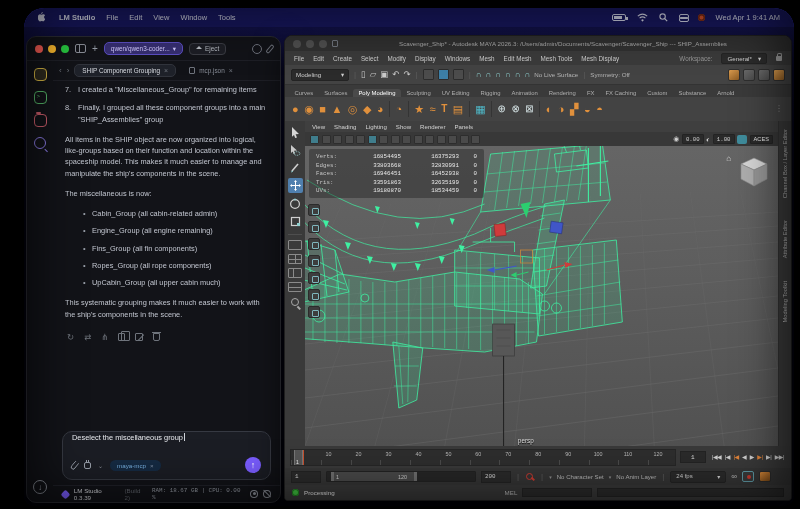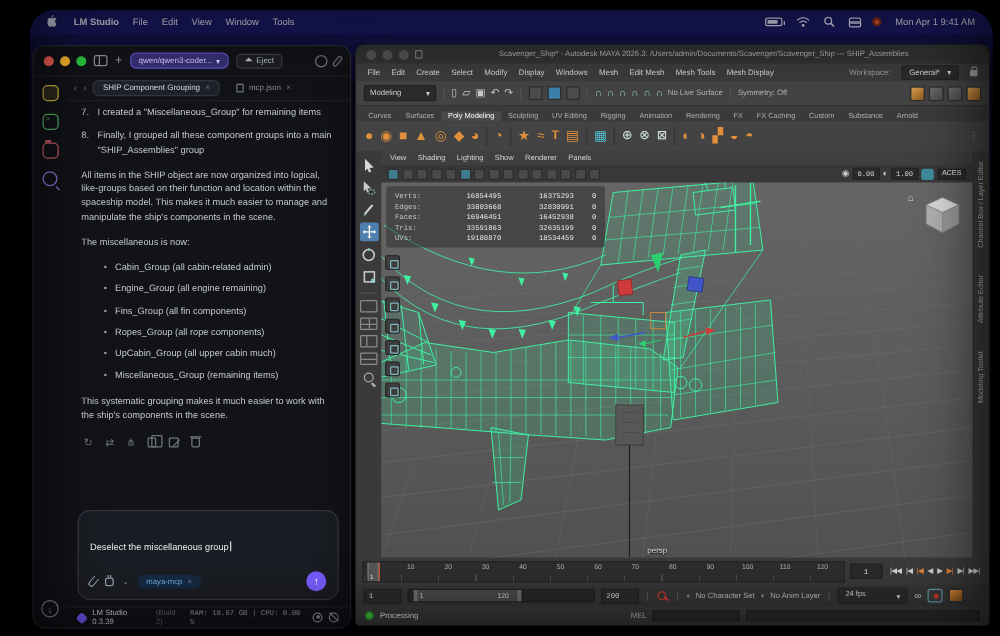--- a/index.html
+++ b/index.html
@@ -82,21 +82,21 @@
   .b2::before { content:"\2022"; position:absolute; left:18px; color:#9aa0aa; }
   .act-row { display:flex; gap:10px; align-items:center; margin:11px 0 0 2px; color:#6f747c; font-size:8.5px; }
   .ai-copy { width:7px; height:8px; border:1px solid #6f747c; border-radius:1px; position:relative; }
   .ai-copy::before{content:"";position:absolute;left:2px;top:-3px;width:7px;height:8px;border:1px solid #6f747c;border-radius:1px;}
   .ai-edit { width:8px; height:8px; border:1px solid #6f747c; border-radius:1px; position:relative; }
   .ai-edit::before{content:"";position:absolute;left:1px;top:3px;width:8px;height:1px;background:#6f747c;transform:rotate(-45deg);}
   .ai-trash { width:7px; height:8px; border:1px solid #6f747c; border-radius:0 0 2px 2px; position:relative; }
   .ai-trash::before{content:"";position:absolute;left:-2px;top:-2.5px;width:9px;height:1px;background:#6f747c;}
 
   .lm-inputcard { flex:none; margin:4px 9px 5px; background:#1b1d24; border:1px solid #363942;
-    border-radius:10px; padding:24px 9px 6px; }
+    border-radius:10px; padding:1px 9px 6px; }
   .in-text { font-size:7.4px; color:#e9ebef; white-space:nowrap; overflow:hidden; }
   .in-text::after { content:""; display:inline-block; width:1px; height:8px; background:#cfd3da; margin-left:1px; vertical-align:-1px; }
   .in-row { display:flex; align-items:center; gap:7px; margin-top:15px; }
   .clip-ic { width:5px; height:9px; border:1.2px solid #9aa0ab; border-top:none; border-radius:0 0 3px 3px; transform:rotate(40deg); }
   .plug-ic { width:7px; height:7px; border:1.2px solid #9aa0ab; border-radius:2px; position:relative; }
   .plug-ic::before{content:"";position:absolute;left:1px;top:-3px;width:1.2px;height:2.5px;background:#9aa0ab;}
   .plug-ic::after{content:"";position:absolute;right:1px;top:-3px;width:1.2px;height:2.5px;background:#9aa0ab;}
   .in-caret { color:#8a8f98; font-size:6px; }
   .mcp-pill { display:flex; align-items:center; gap:4px; background:#152a42; border-radius:8px;
     padding:2px 7px; font-size:6.2px; color:#76aede; }
@@ -271,21 +271,21 @@
         <path d="M0.8 3.2 Q5.5 -1 10.2 3.2" stroke="#e8eafb" stroke-width="1.1" fill="none"></path>
         <path d="M2.6 5.2 Q5.5 2.6 8.4 5.2" stroke="#e8eafb" stroke-width="1.1" fill="none"></path>
         <circle cx="5.5" cy="7.3" r="1.1" fill="#e8eafb"></circle>
       </svg>
       <svg width="9" height="9" viewBox="0 0 9 9">
         <circle cx="3.6" cy="3.6" r="2.7" stroke="#e8eafb" stroke-width="1.1" fill="none"></circle>
         <line x1="5.7" y1="5.7" x2="8.2" y2="8.2" stroke="#e8eafb" stroke-width="1.2"></line>
       </svg>
       <span class="cc"></span>
       <span class="recdot"></span>
-      <span class="mb-item">Mon Apr 1 9:41 AM</span>
+      <span class="mb-item">Wed Apr 1 9:41 AM</span>
     </div>
 
     <div class="lmw">
       <div class="lm-title">
         <span class="lights">
           <span class="lt r"></span>
           <span class="lt y"></span>
           <span class="lt g"></span>
         </span>
         <span class="panes-ic"></span>
@@ -334,21 +334,20 @@
               <span class="c-num">8.</span>
               <span>Finally, I grouped all these component groups into a main "SHIP_Assemblies" group</span>
             </div>
             <div class="c-para">All items in the SHIP object are now organized into logical, like-groups based on their function and location within the spaceship model. This makes it much easier to manage and manipulate the ship's components in the scene.</div>
             <div class="c-para">The miscellaneous is now:</div>
             <div class="b2">Cabin_Group (all cabin-related admin)</div>
             <div class="b2">Engine_Group (all engine remaining)</div>
             <div class="b2">Fins_Group (all fin components)</div>
             <div class="b2">Ropes_Group (all rope components)</div>
             <div class="b2">UpCabin_Group (all upper cabin much)</div>
-            <div class="b2">Miscellaneous_Group (remaining items)</div>
             <div class="c-para">This systematic grouping makes it much easier to work with the ship's components in the scene.</div>
             <div class="act-row">
               <span>↻</span>
               <span>⇄</span>
               <span>⋔</span>
               <span class="ai-copy"></span>
               <span class="ai-edit"></span>
               <span class="ai-trash"></span>
             </div>
           </div>

